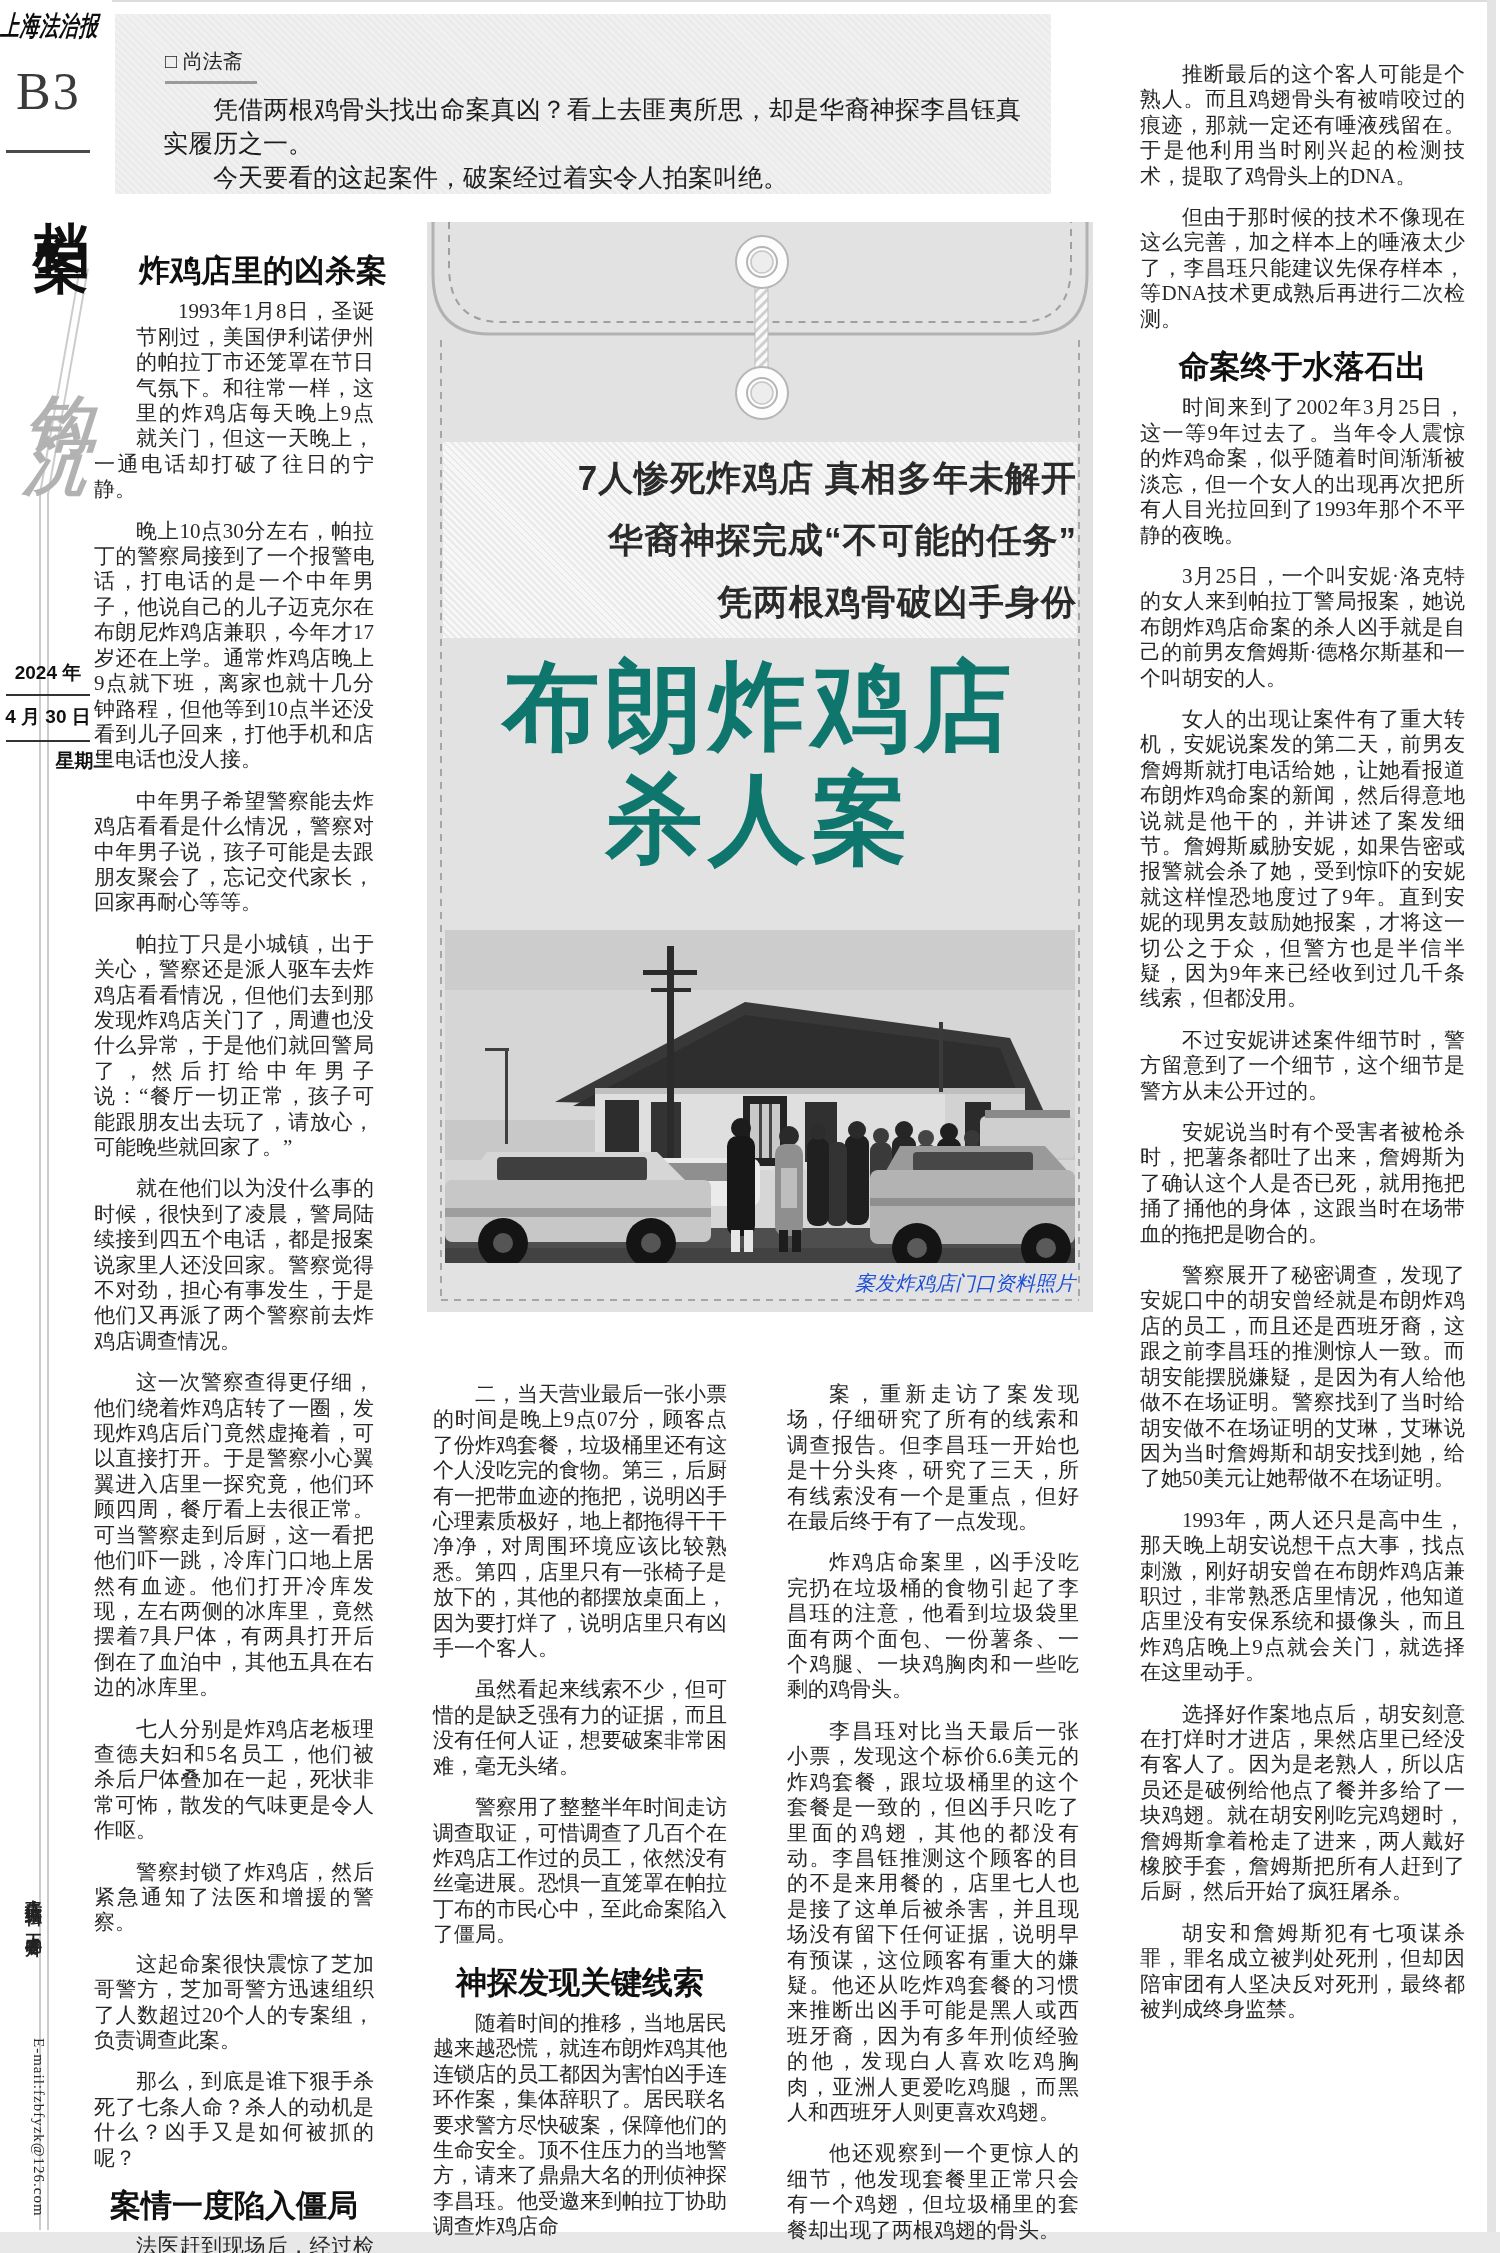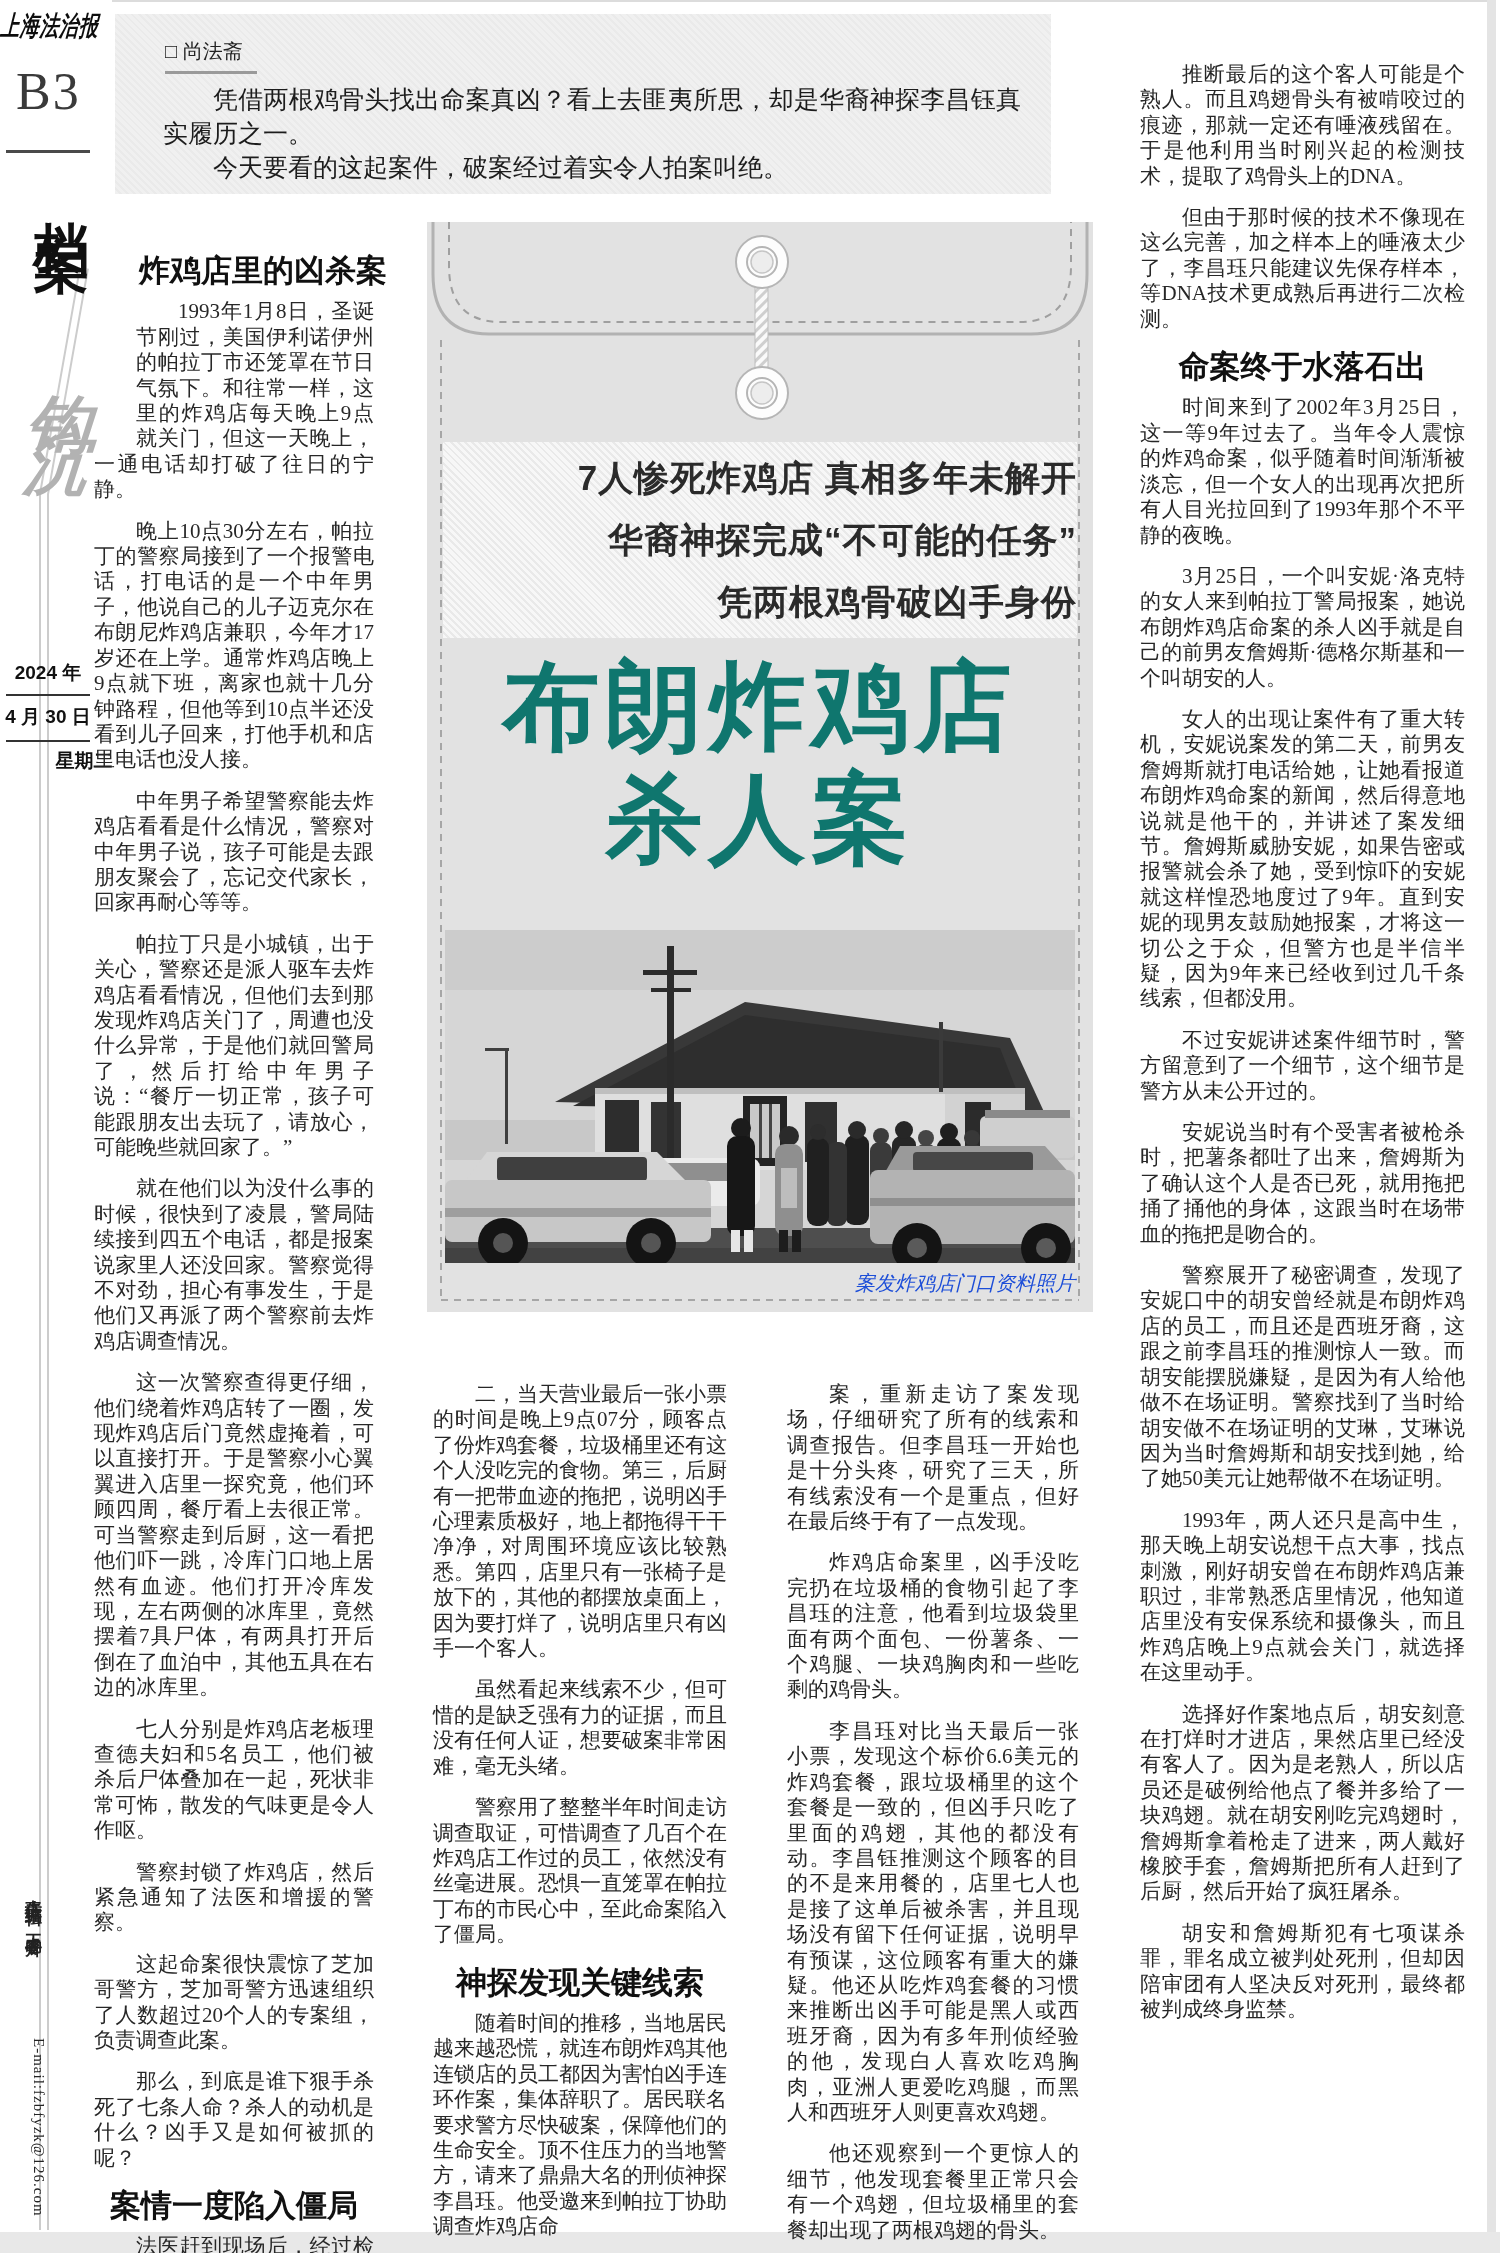--- a/index.html
+++ b/index.html
@@ -26,21 +26,21 @@
   .date-rule{position:absolute;left:6px;width:84px;height:2px;background:#333;}
   .editor-vert{position:absolute;left:22px;top:1886px;writing-mode:vertical-rl;text-orientation:upright;
         font-family:"Liberation Sans",sans-serif;font-weight:bold;font-size:17px;color:#222;letter-spacing:3px;}
   .email-vert{position:absolute;left:30px;top:2038px;writing-mode:vertical-lr;text-orientation:sideways;
         font-size:15px;color:#222;letter-spacing:1px;}
   .decor-svg{position:absolute;left:0;top:0;pointer-events:none;}
 
   
   .intro-box{position:absolute;left:115px;top:14px;width:936px;height:180px;
         background:repeating-linear-gradient(45deg,#f0f0f0 0 3px,#eaeaea 3px 5px);}
-  .intro-tag{padding:24px 0 0 50px;font-family:"Liberation Sans",sans-serif;font-size:20px;color:#222;}
+  .intro-tag{padding:34px 0 0 50px;font-family:"Liberation Sans",sans-serif;font-size:20px;color:#222;}
   .intro-rule{margin:6px 0 0 50px;width:92px;height:3px;background:#9a9a9a;}
   .intro-text{padding:8px 30px 0 48px;}
   .intro-text p{margin:0;text-indent:2em;font-family:"Liberation Sans","DejaVu Sans",sans-serif;
         font-size:25px;line-height:34px;color:#1c1c1c;text-align:justify;}
 
   
   .feature{position:absolute;left:427px;top:222px;width:666px;height:1090px;background:#e2e2e2;}
   .feature svg.envelope{position:absolute;left:0;top:0;}
   .headline-box{position:absolute;left:16px;top:220px;width:634px;height:196px;
         background:repeating-linear-gradient(45deg,#f7f7f7 0 3px,#e9e9e9 3px 5px);

